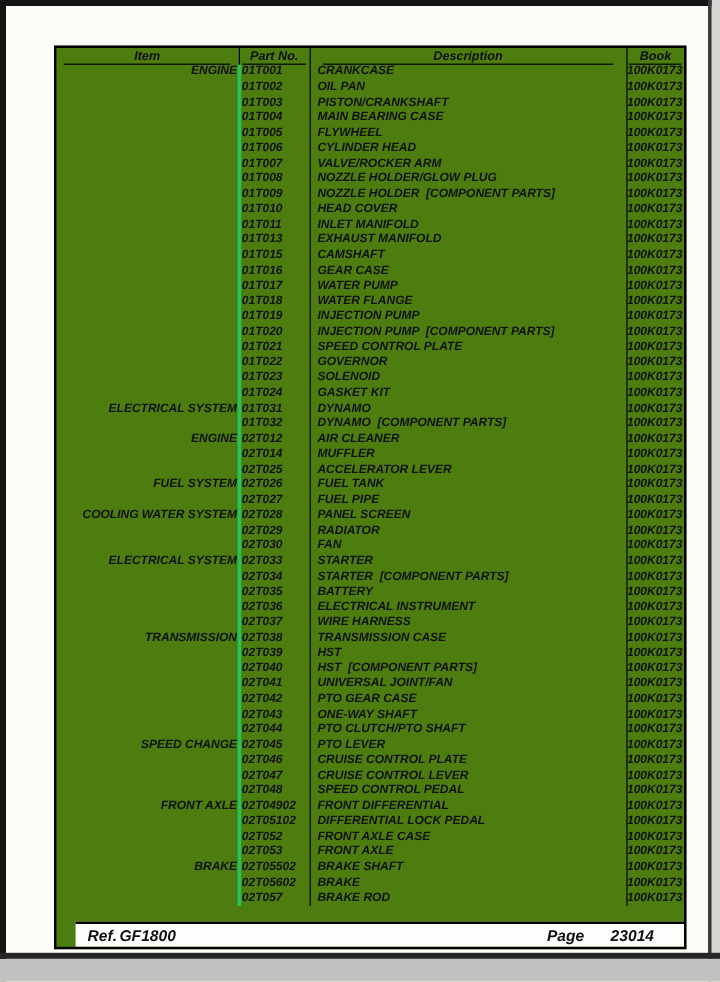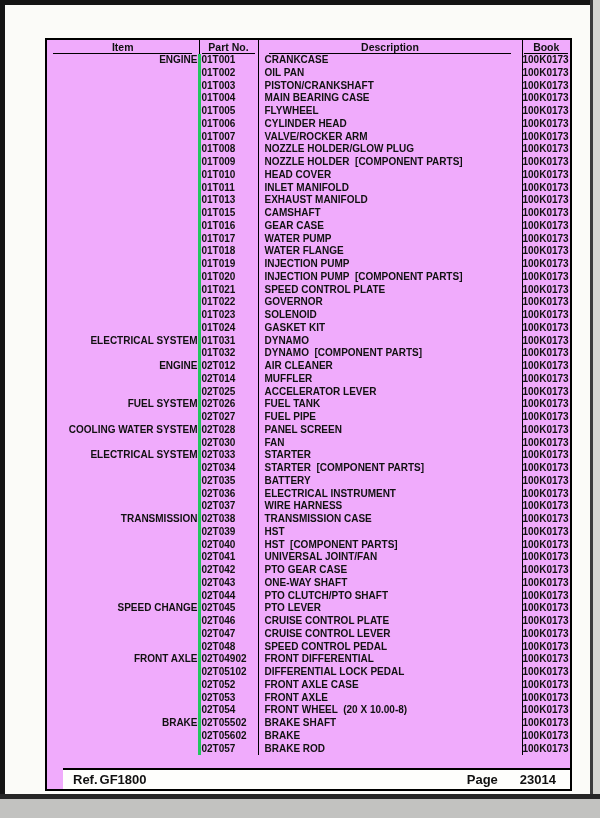--- a/index.html
+++ b/index.html
@@ -12,22 +12,23 @@
   .edge-top{top:0;left:0;width:600px;height:5px;background:#141414;}
   .edge-left{top:0;left:0;width:5px;height:818px;background:#141414;}
   .edge-right-dark{top:0;right:7px;width:3px;height:818px;background:#3c3c3c;}
   .edge-right-light{top:0;right:0;width:7px;height:818px;background:#d6d6d2;}
   .edge-bottom-dark{left:0;bottom:19px;width:600px;height:5px;background:#262626;}
   .edge-bottom-light{left:0;bottom:0;width:600px;height:19px;background:#c2c2c0;}
 
   
   .doc-box{
     position:absolute;left:45px;top:38px;width:527px;height:753px;
-    box-sizing:border-box;border:2px solid #000;background:#f0abfc;
+    box-sizing:border-box;border:2px solid #000;background:#4d7c0f;
     overflow:hidden;
+    font-style:italic;
   }
   table{border-collapse:collapse;table-layout:fixed;width:100%;}
   col.c-item{width:152px;}
   col.c-part{width:59px;}
   col.c-desc{width:264px;}
   col.c-book{width:48px;}
   th{
     height:14px;padding:0;font-size:10.5px;font-weight:bold;
     text-align:center;vertical-align:middle;border-right:1px solid #000;
   }
@@ -42,21 +43,21 @@
   td.col-desc{padding-left:6px;border-right:1px solid #000;}
   td.col-book{text-align:left;}
 
   .footer{
     position:absolute;left:16px;right:0;bottom:0;height:21px;box-sizing:border-box;
     border-top:2px solid #000;display:flex;justify-content:space-between;
     align-items:center;padding:0 10px;font-weight:bold;font-size:13px;background:#fefefc;
   }
   .footer .grp{display:flex;align-items:center;}
   .footer .ref-val{margin-left:2px;}
-  .footer .page-val{margin-left:22px;margin-right:4px;}
+  .footer .page-val{margin-left:22px;margin-right:15px;}
 </style>
 </head>
 <body>
 
 <div class="viewport">
 
   <div class="doc-box">
     <table>
       <colgroup>
         <col class="c-item">
@@ -248,20 +249,26 @@
             <td class="col-book">100K0173</td>
           </tr>
           <tr>
             <td class="col-item">COOLING WATER SYSTEM</td>
             <td class="col-part">02T028</td>
             <td class="col-desc">PANEL SCREEN</td>
             <td class="col-book">100K0173</td>
           </tr>
           <tr>
             <td class="col-item"></td>
+            <td class="col-part">02T029</td>
+            <td class="col-desc">RADIATOR</td>
+            <td class="col-book">100K0173</td>
+          </tr>
+          <tr>
+            <td class="col-item"></td>
             <td class="col-part">02T030</td>
             <td class="col-desc">FAN</td>
             <td class="col-book">100K0173</td>
           </tr>
           <tr>
             <td class="col-item">ELECTRICAL SYSTEM</td>
             <td class="col-part">02T033</td>
             <td class="col-desc">STARTER</td>
             <td class="col-book">100K0173</td>
           </tr>
@@ -370,26 +377,20 @@
           <tr>
             <td class="col-item"></td>
             <td class="col-part">02T052</td>
             <td class="col-desc">FRONT AXLE CASE</td>
             <td class="col-book">100K0173</td>
           </tr>
           <tr>
             <td class="col-item"></td>
             <td class="col-part">02T053</td>
             <td class="col-desc">FRONT AXLE</td>
-            <td class="col-book">100K0173</td>
-          </tr>
-          <tr>
-            <td class="col-item"></td>
-            <td class="col-part">02T054</td>
-            <td class="col-desc">FRONT WHEEL  (20 X 10.00-8)</td>
             <td class="col-book">100K0173</td>
           </tr>
           <tr>
             <td class="col-item">BRAKE</td>
             <td class="col-part">02T05502</td>
             <td class="col-desc">BRAKE SHAFT</td>
             <td class="col-book">100K0173</td>
           </tr>
           <tr>
             <td class="col-item"></td>

